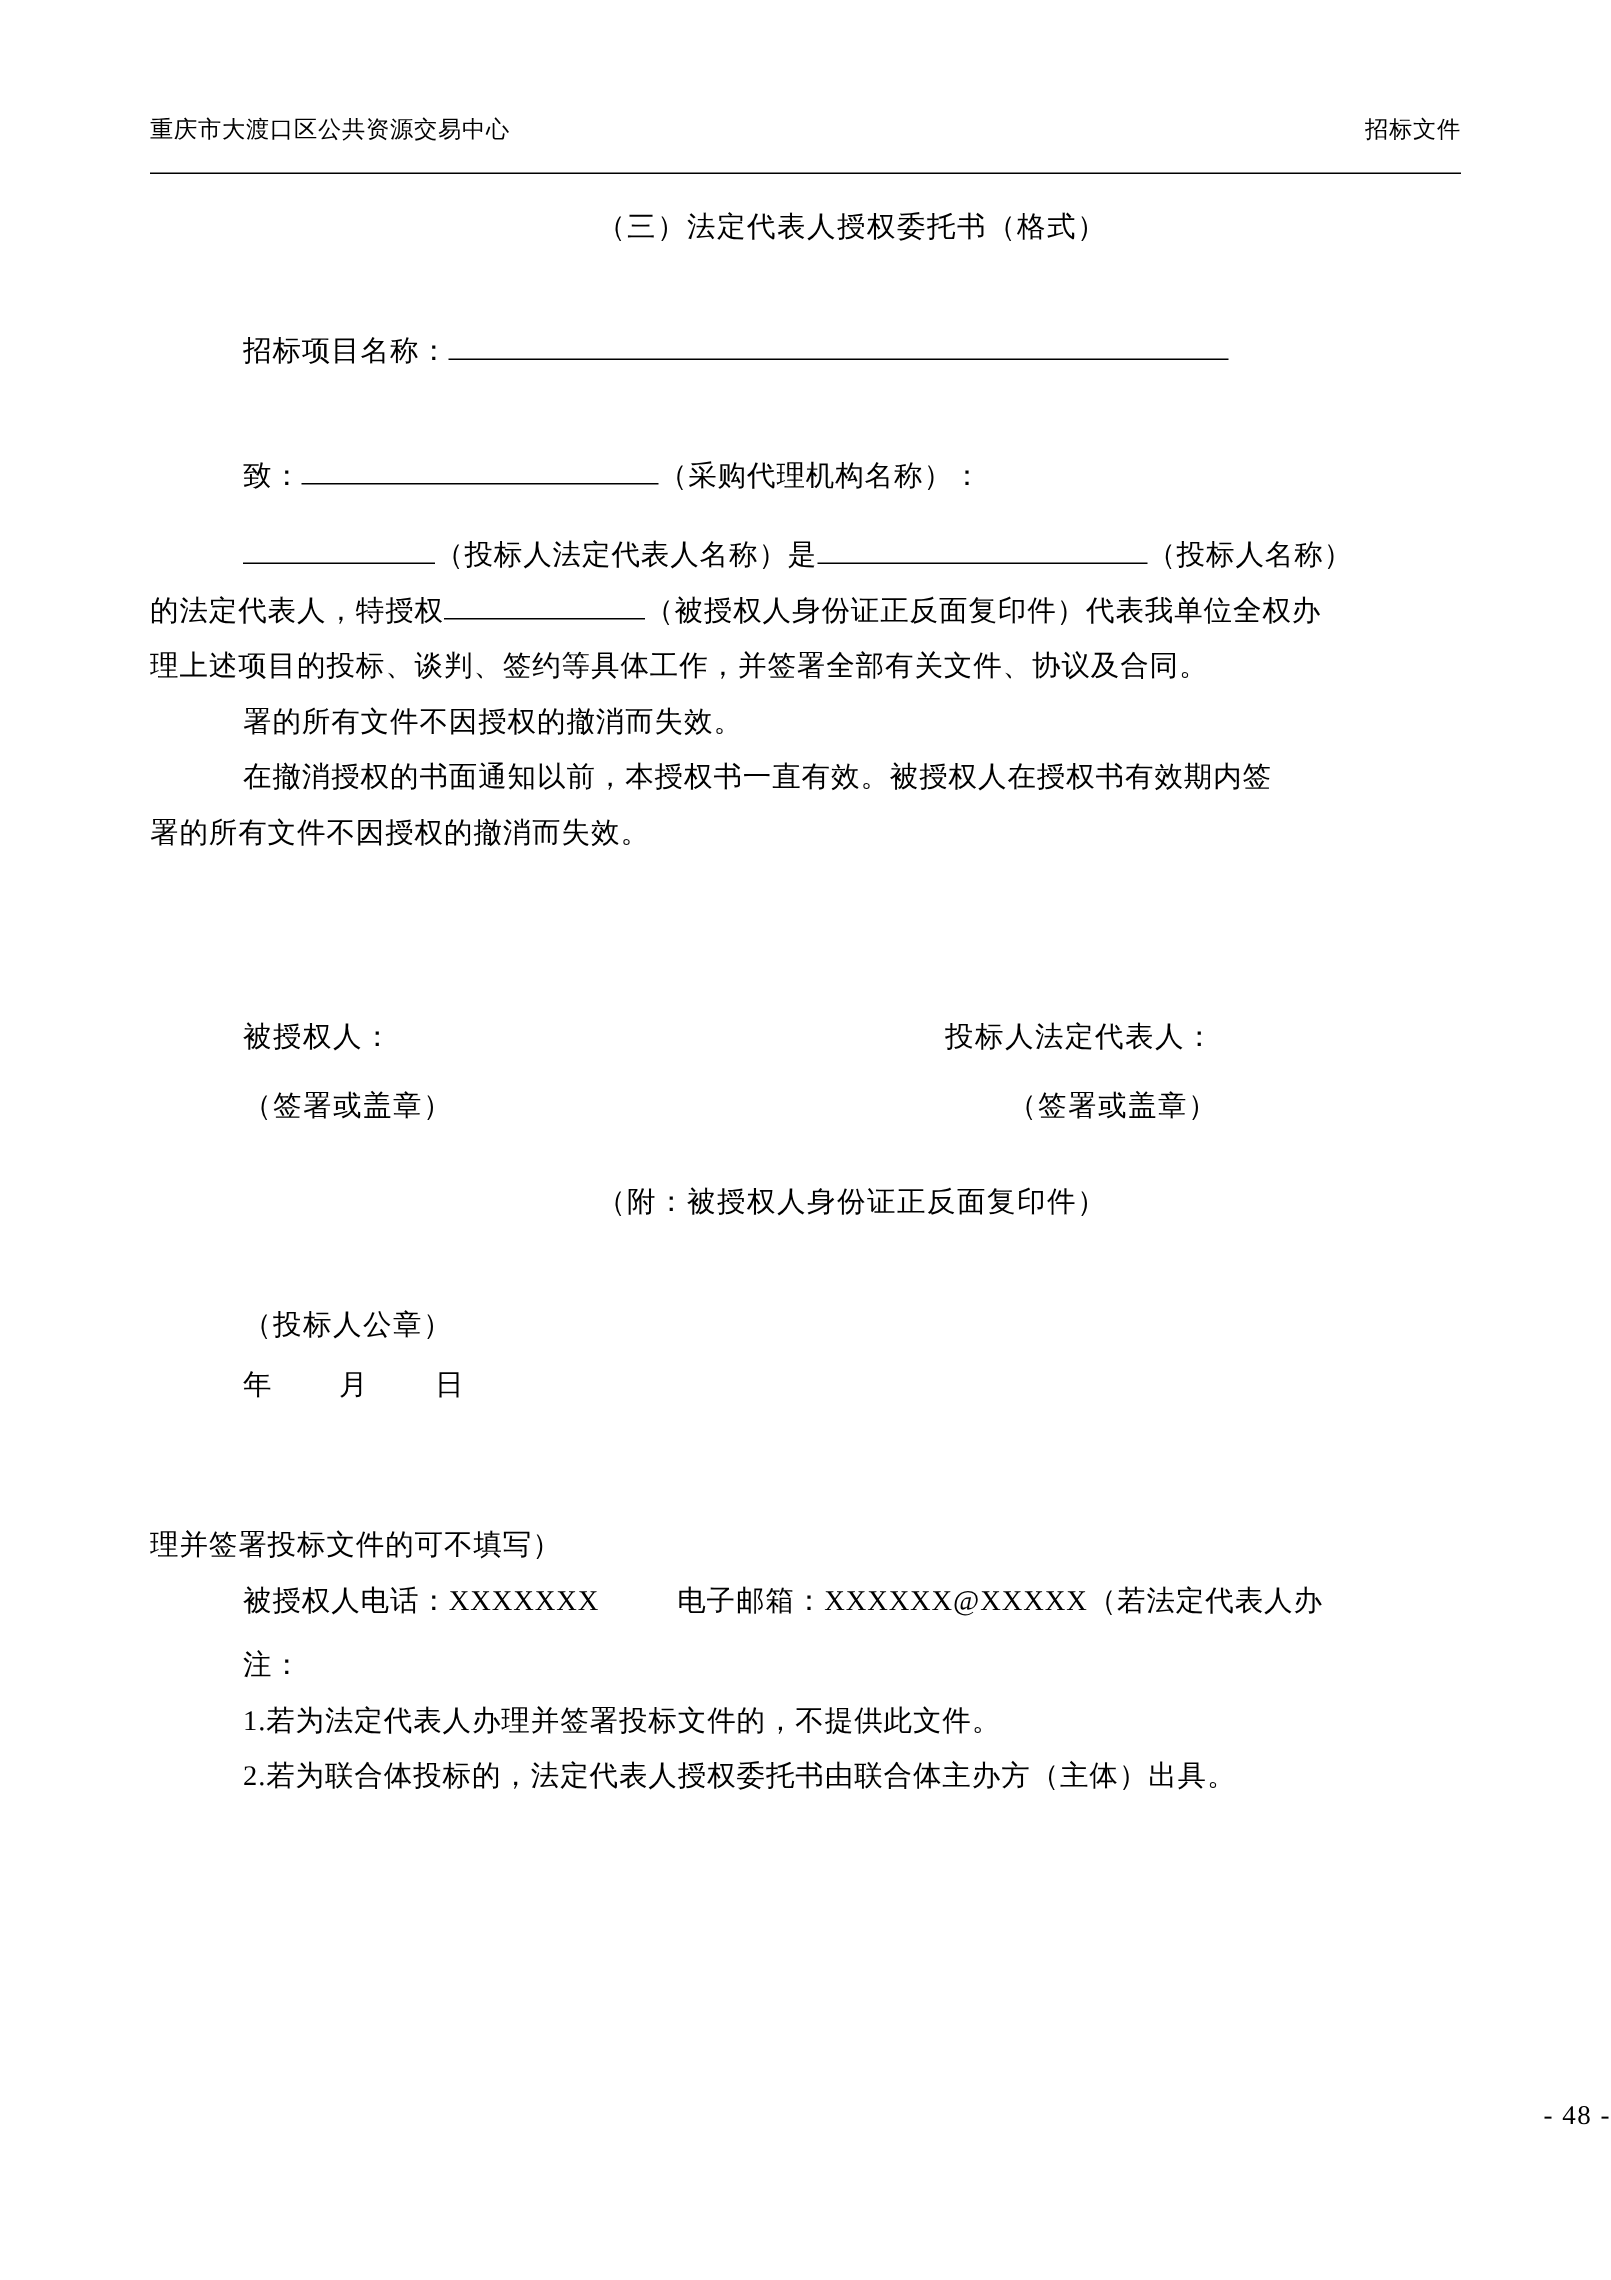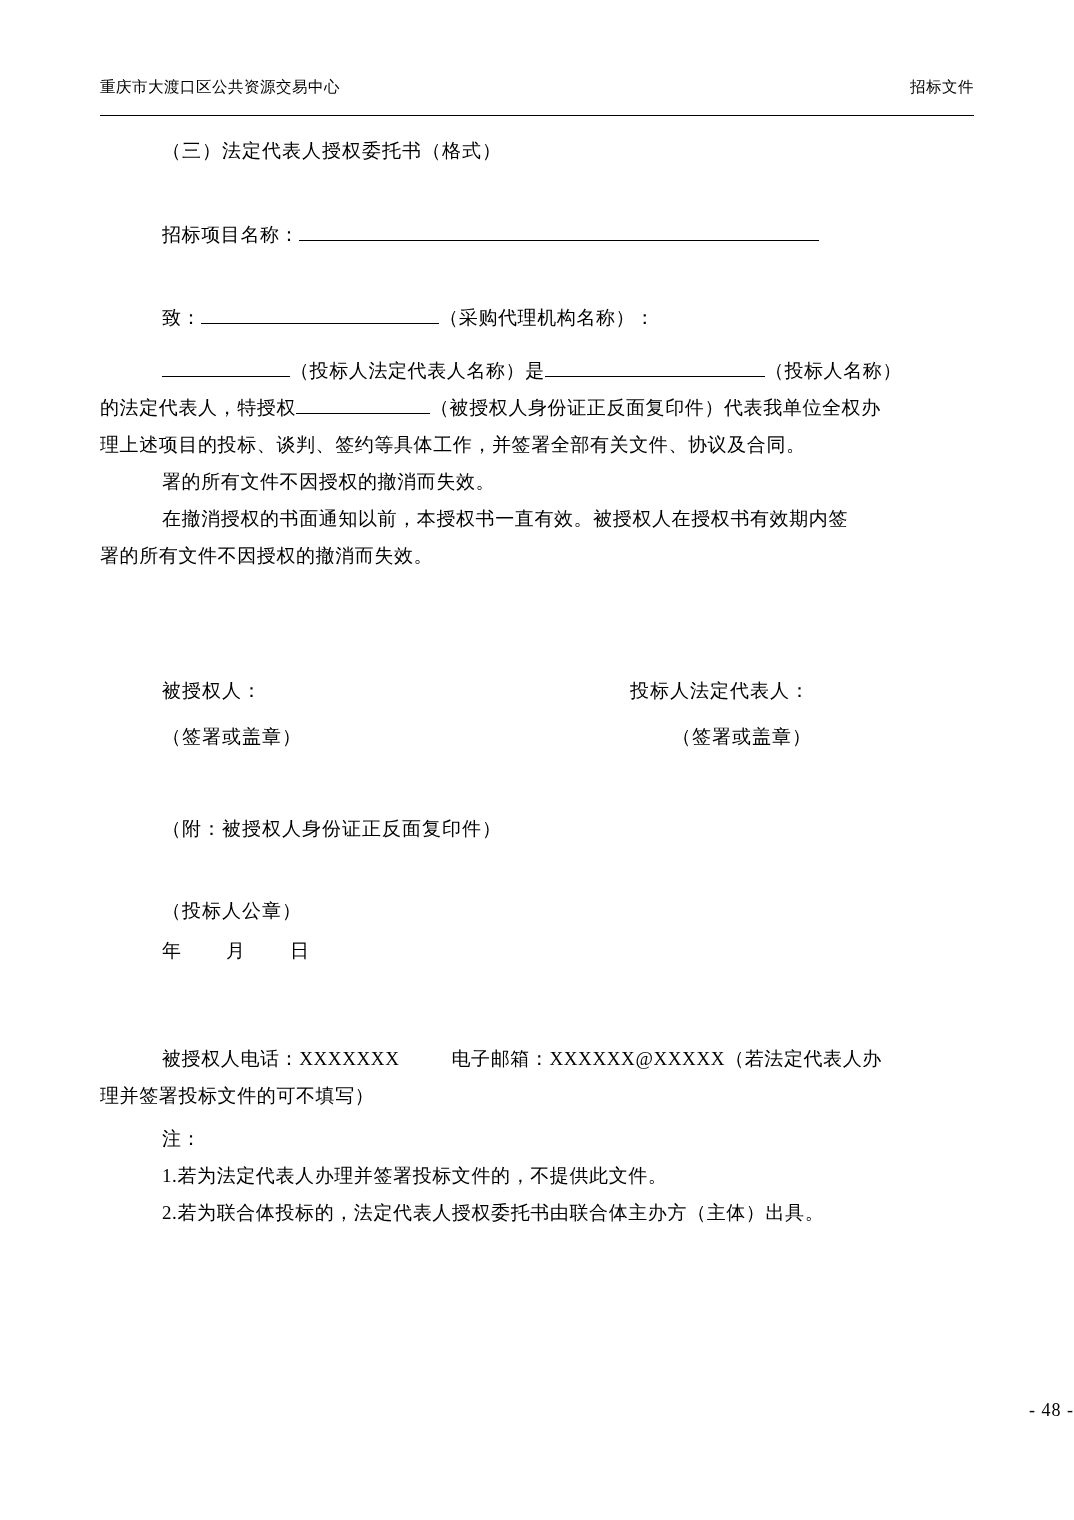--- a/index.html
+++ b/index.html
@@ -43,20 +43,21 @@
   }
   .doc-header .right {
     letter-spacing: 0.5px;
   }
   
   .sec-title {
     margin-top: 22px;
     margin-left: 62px;
     font-size: 19px;
     letter-spacing: 1px;
+    text-align: center;
   }
   p.para {
     font-size: 19px;
     line-height: 1.95;
     margin: 0;
     letter-spacing: 0.6px;
     text-align: justify;
   }
   .indent {
     text-indent: 62px;
@@ -75,24 +76,25 @@
     position: relative;
     height: 110px;
     font-size: 19px;
   }
   .sig-left-name { position: absolute; left: 62px; top: 0; letter-spacing: 1px; }
   .sig-right-name { position: absolute; left: 530px; top: 0; letter-spacing: 1px; }
   .sig-left-sub { position: absolute; left: 62px; top: 46px; letter-spacing: 1px; }
   .sig-right-sub { position: absolute; left: 572px; top: 46px; letter-spacing: 1px; }
 
   .attach-note {
-    margin-top: 28px;
+    margin-top: 0;
     margin-left: 62px;
     font-size: 19px;
     letter-spacing: 1px;
+    text-align: center;
   }
   .seal-block {
     margin-top: 56px;
     margin-left: 62px;
     font-size: 19px;
     letter-spacing: 1px;
   }
   .date-line {
     margin-top: 14px;
     margin-left: 62px;
@@ -170,22 +172,22 @@
 
     <div class="attach-note">（附：被授权人身份证正反面复印件）</div>
 
     <div class="seal-block">（投标人公章）</div>
 
     <div class="date-line">
       <span>年</span><span class="sp-1"></span><span>月</span><span class="sp-2"></span><span>日</span>
     </div>
 
     <div class="contact-block">
+      <p class="para">理并签署投标文件的可不填写）</p>
       <p class="para indent"><span>被授权人电话：</span><span class="mono-ish">XXXXXXX</span><span style="display:inline-block;width:52px;"></span><span>电子邮箱：</span><span class="mono-ish">XXXXXX@XXXXX</span><span>（若法定代表人办</span></p>
-      <p class="para">理并签署投标文件的可不填写）</p>
     </div>
 
     <div class="notes">
       <p class="para indent">注：</p>
       <p class="para indent">1.若为法定代表人办理并签署投标文件的，不提供此文件。</p>
       <p class="para indent">2.若为联合体投标的，法定代表人授权委托书由联合体主办方（主体）出具。</p>
     </div>
 
   </div>
 

